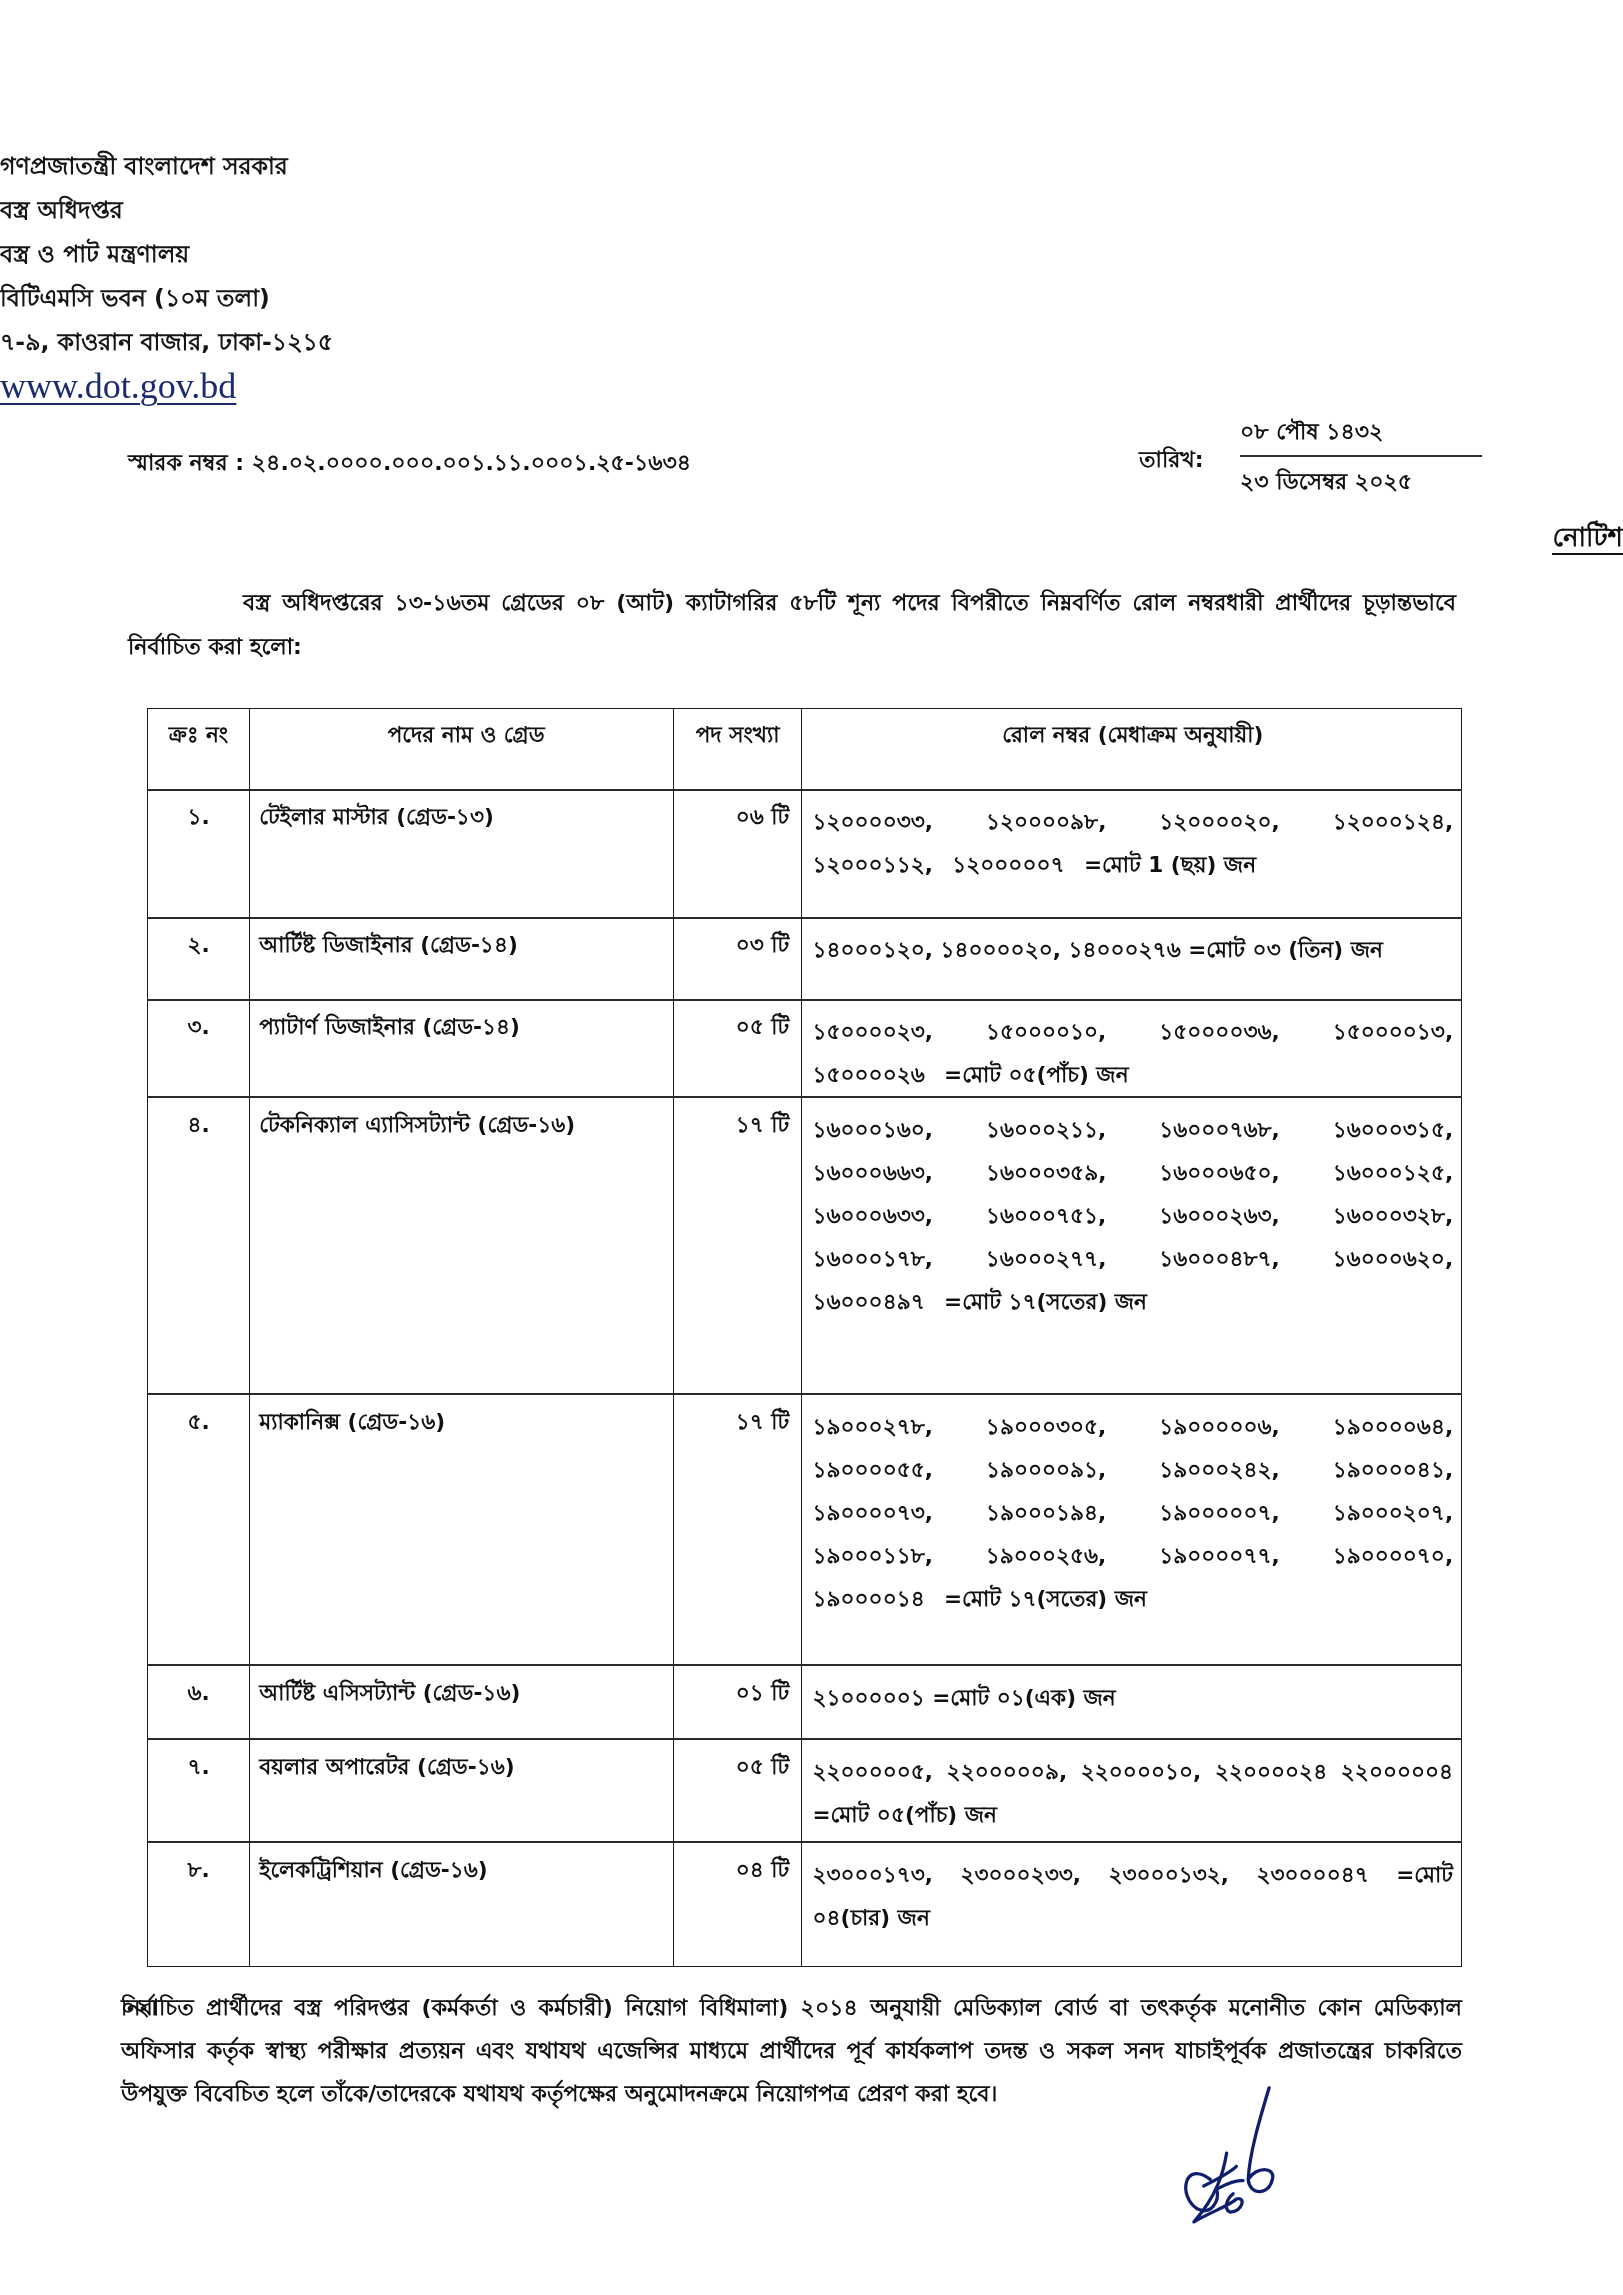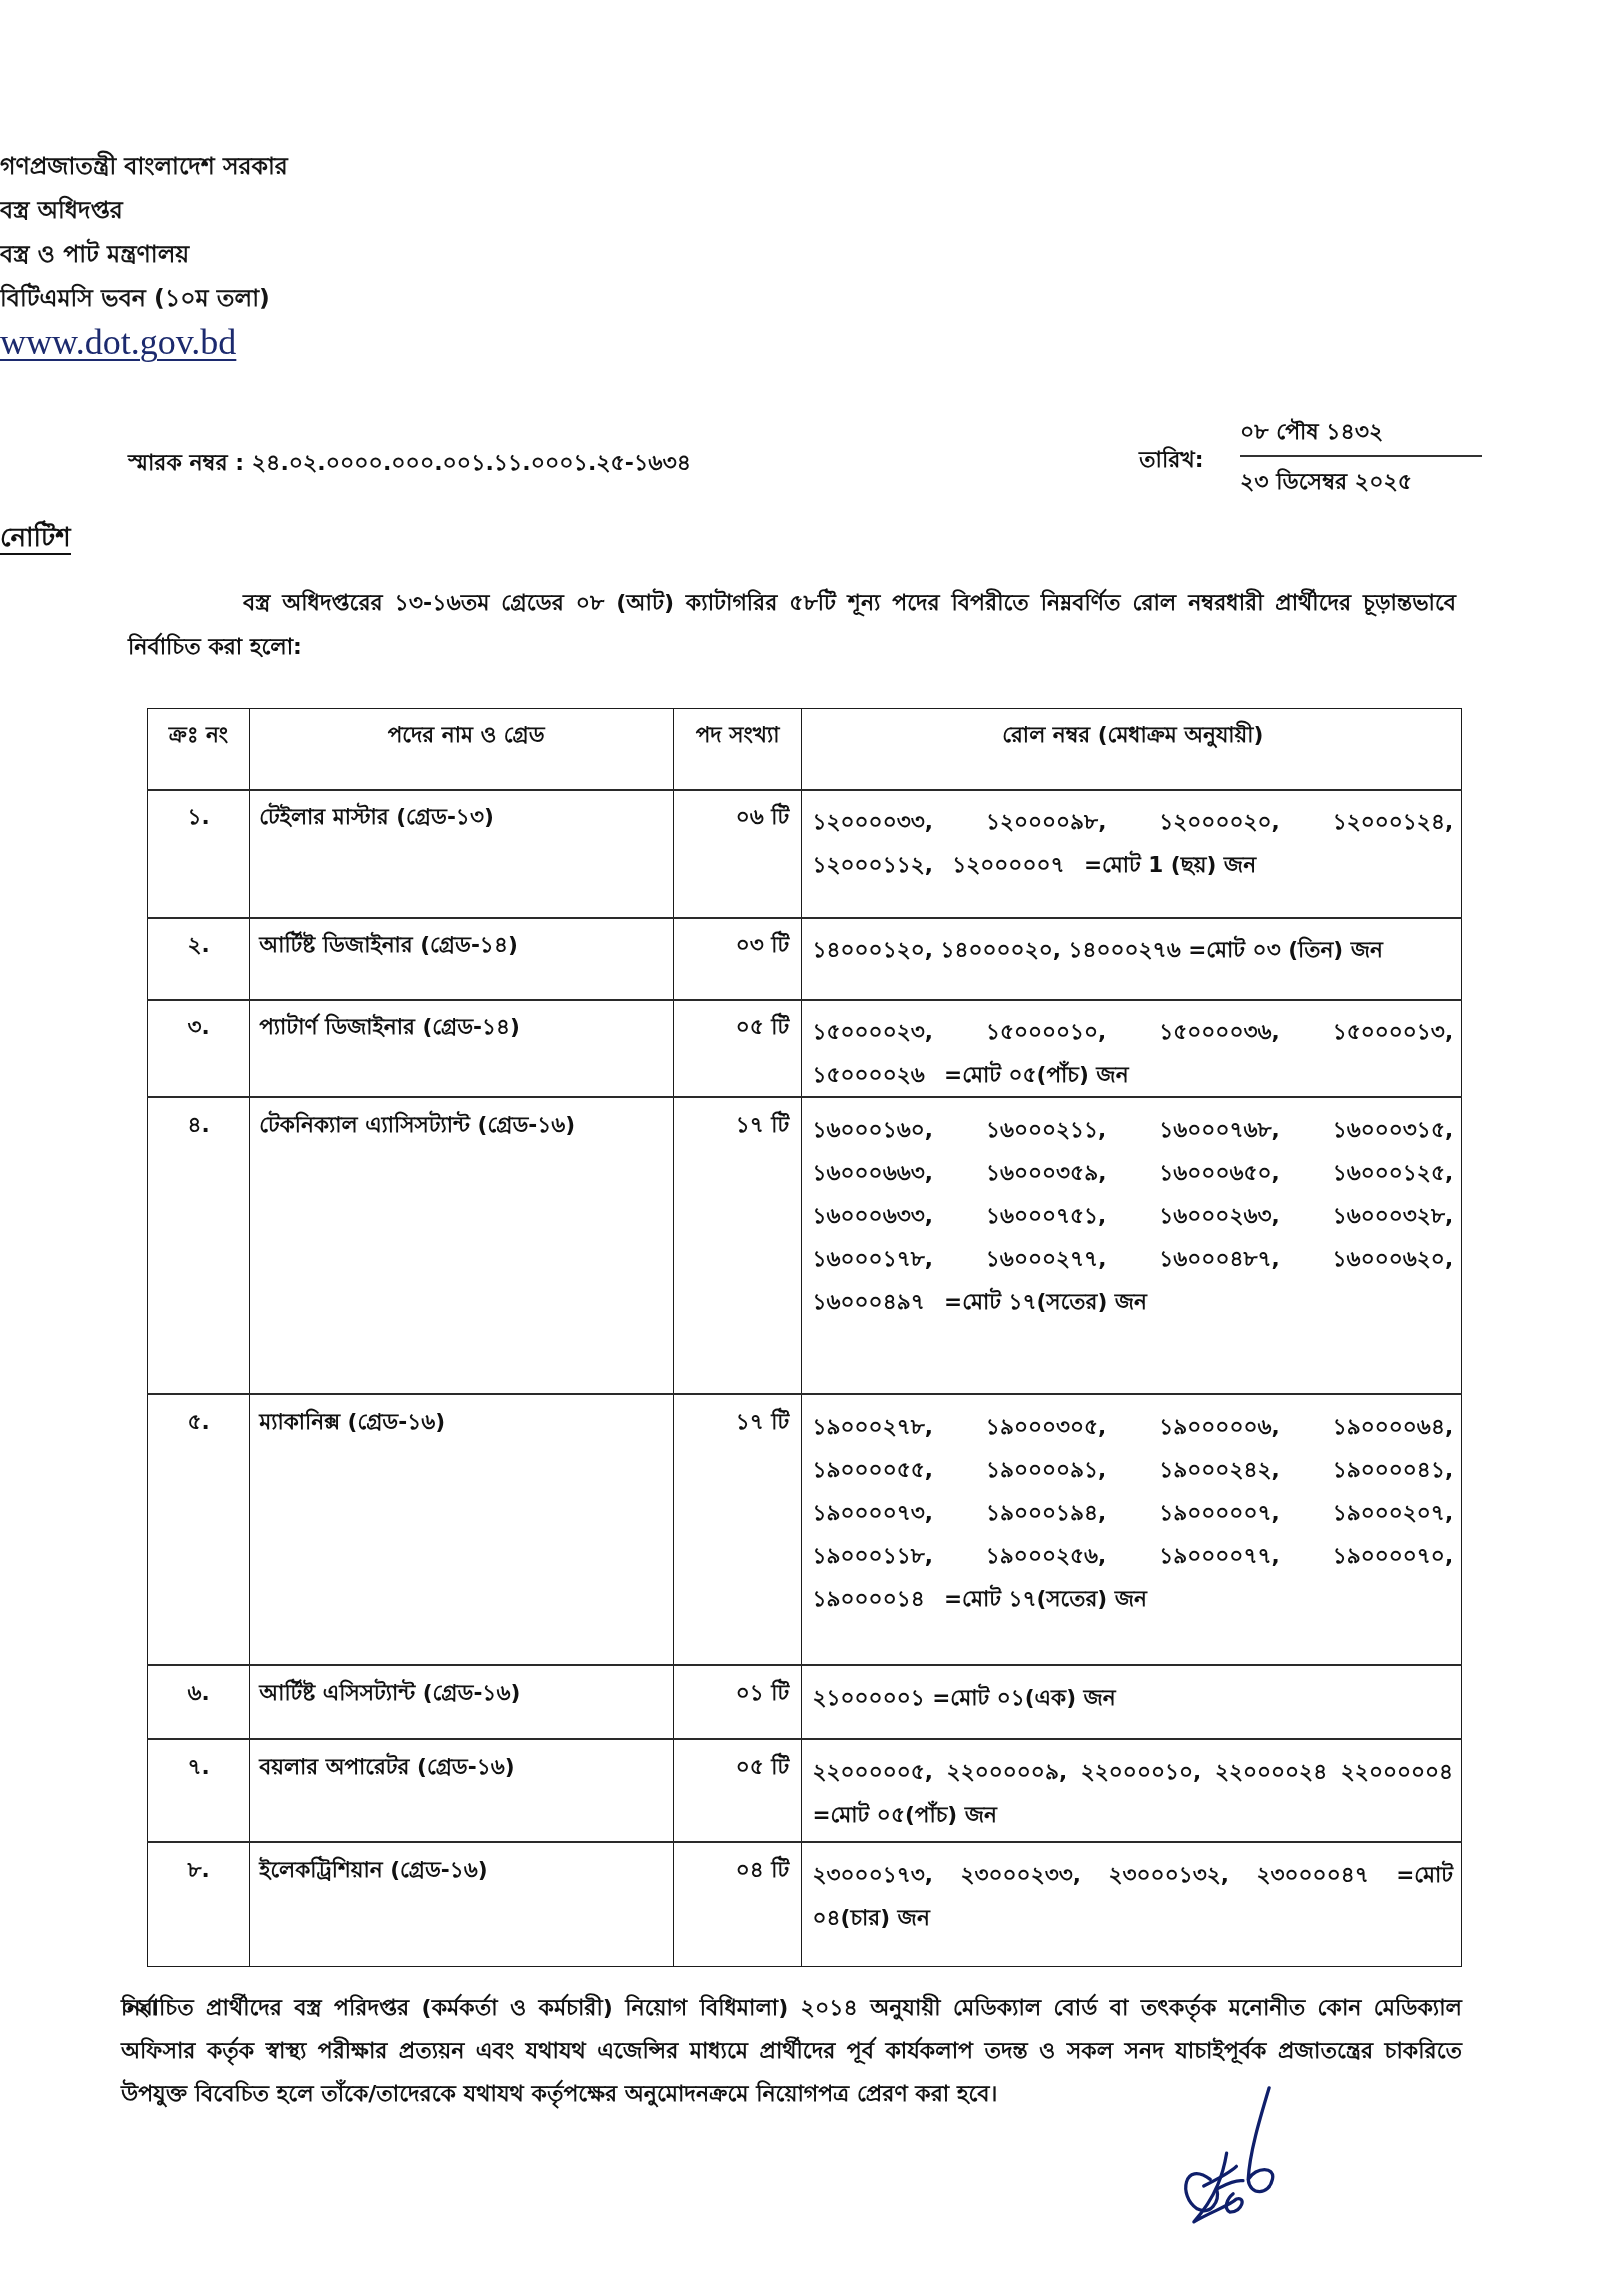--- a/index.html
+++ b/index.html
@@ -28,21 +28,21 @@
   .date-label {
     left: 1139px; top: 442px; font-size: 22px; font-weight: bold;
   }
   .date-box {
     left: 1240px; top: 409px; width: 242px; text-align: left;
     font-size: 22px; font-weight: bold;
   }
   .date-bengali { height: 46px; line-height: 46px; border-bottom: 2px solid #333; }
   .date-english { height: 46px; line-height: 50px; }
   .notice-title {
-    left: 0; width: 1623px; top: 517px; text-align: left;
+    left: 0; width: 1623px; top: 517px; text-align: right;
     font-size: 26px; font-weight: bold;
   }
   .notice-title span { border-bottom: 2.6px solid #111; padding-bottom: 1.3px; }
   .intro {
     left: 128px; width: 1328px; top: 581px; font-size: 22px; font-weight: bold;
     line-height: 44px; text-align: justify; text-indent: 115px;
   }
   table.posts {
     position: absolute; left: 147px; top: 708px; width: 1315px;
     border-collapse: collapse; font-size: 21.6px; font-weight: bold;
@@ -72,20 +72,21 @@
   .signature { left: 1171px; top: 2081px; width: 157px; height: 151px; }
 </style>
 </head>
 <body>
 
 <div class="header-block">
   <div class="header-line">গণপ্রজাতন্ত্রী বাংলাদেশ সরকার</div>
   <div class="header-line">বস্ত্র অধিদপ্তর</div>
   <div class="header-line">বস্ত্র ও পাট মন্ত্রণালয়</div>
   <div class="header-line">বিটিএমসি ভবন (১০ম তলা)</div>
+  <div class="header-line">৭-৯, কাওরান বাজার, ঢাকা-১২১৫</div>
   <a class="website">www.dot.gov.bd</a>
 </div>
 
 <div class="abs memo">
   <span>স্মারক নম্বর :</span>
   <span>২৪.০২.০০০০.০০০.০০১.১১.০০০১.২৫-১৬৩৪</span>
 </div>
 
 <div class="abs date-label">তারিখ:</div>
 <div class="abs date-box">

